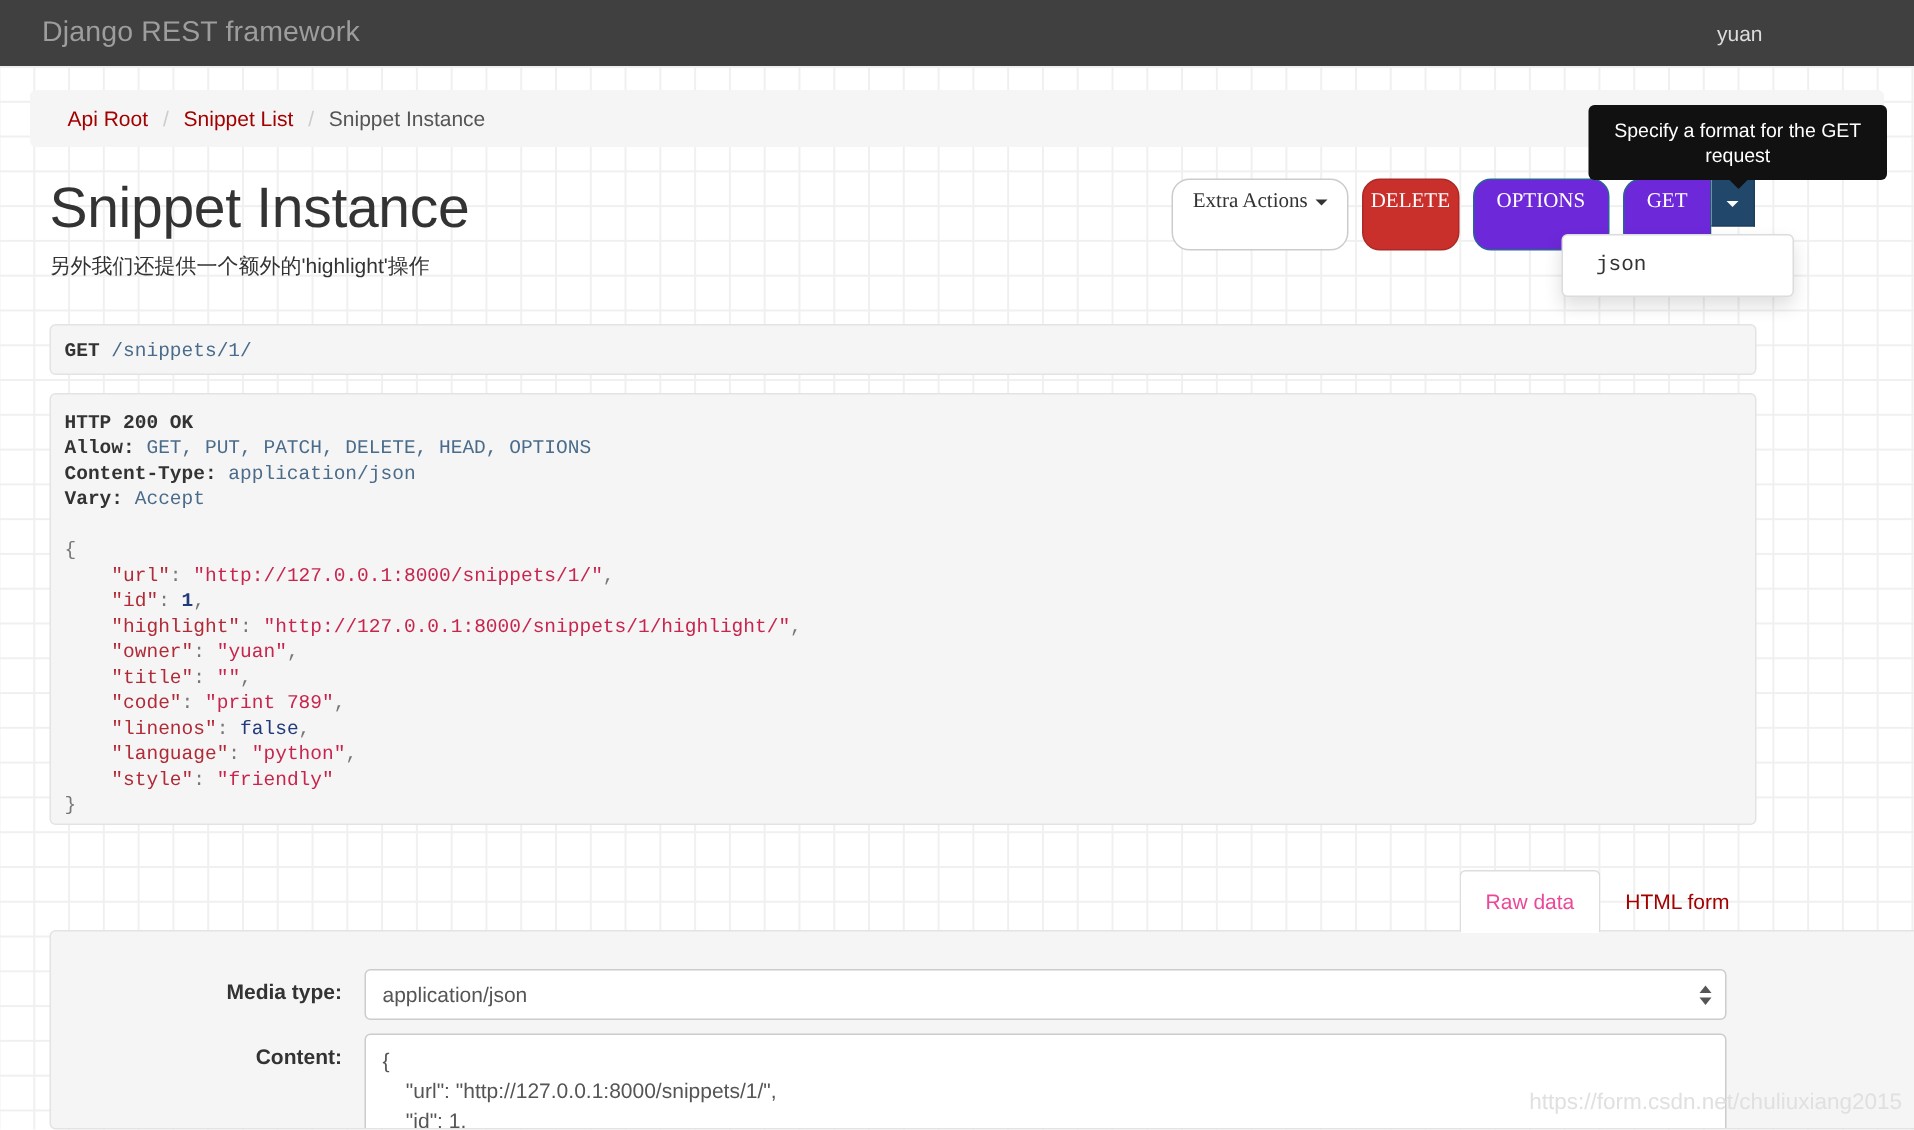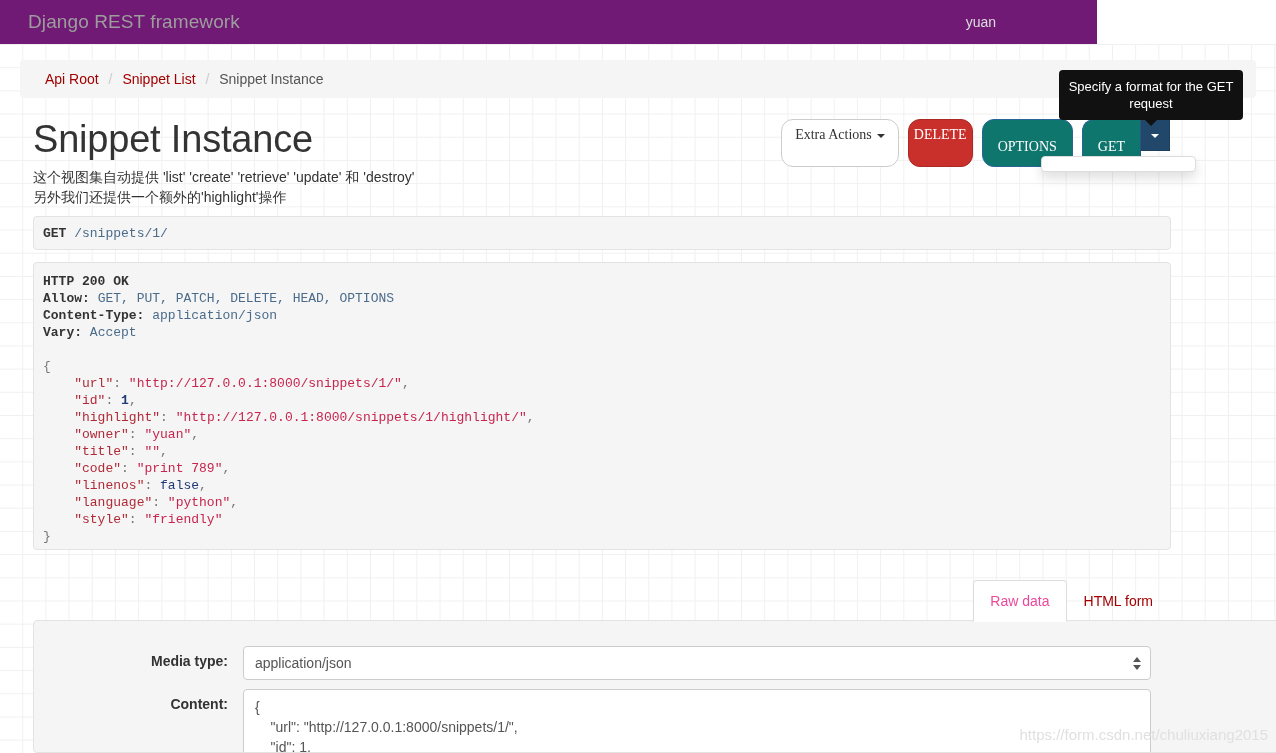--- a/index.html
+++ b/index.html
@@ -26,22 +26,22 @@
     background-size: 23.2px 23.2px;
     background-position: -1px 0px;
     pointer-events: none;
     z-index: 0;
   }
 
   
   .navbar {
     position: absolute;
     left: 0; top: 0;
-    width: 1097px; height: 44px;
-    background: #701a75;
+    width: 1276px; height: 44px;
+    background: #404040;
     z-index: 30;
   }
   .navbar-brand {
     position: absolute;
     left: 28px; top: 0;
     height: 44px; line-height: 44px;
     font-size: 19px;
     color: #9d9d9d;
     letter-spacing: 0.1px;
     cursor: pointer;
@@ -124,24 +124,24 @@
     color: #333333;
   }
   .btn-danger {
     background: #c9302c;
     border-color: #ac2925;
     color: #ffffff;
     font-weight: normal;
     padding: 0 5px;
   }
   .btn-primary {
-    background: #0f766e;
+    background: #6d28d9;
     border-color: #2a6496;
     color: #ffffff;
-    padding: 12px 15px;
+    padding: 0 15px;
   }
   .caret {
     display: inline-block;
     width: 0; height: 0;
     margin-left: 5px;
     vertical-align: middle;
     border-top: 4px dashed;
     border-top: 4px solid;
     border-right: 4px solid transparent;
     border-left: 4px solid transparent;
@@ -188,21 +188,21 @@
     color: #333333;
     text-decoration: none;
     cursor: pointer;
     white-space: nowrap;
   }
 
   
   .tooltip {
     position: absolute;
     left: 1059px; top: 70px;
-    width: 184px;
+    width: 199px;
     background: #111111;
     color: #ffffff;
     border-radius: 4px;
     padding: 8px 9px;
     font-size: 13px;
     line-height: 17px;
     text-align: center;
     z-index: 45;
   }
   .tooltip-arrow {
@@ -375,21 +375,20 @@
     <span class="bc-sep">/</span>
     <span class="bc-active">Snippet Instance</span>
   </div>
 </div>
 
 <div class="content">
 
   <h1 class="page-title">Snippet Instance</h1>
 
   <div class="page-desc">
-    <div>这个视图集自动提供 'list' 'create' 'retrieve' 'update' 和 'destroy'</div>
     <div>另外我们还提供一个额外的'highlight'操作</div>
   </div>
 
   <div class="tooltip">
     <span>Specify a format for the GET request</span>
     <span class="tooltip-arrow"></span>
   </div>
 
   <div class="btn-row">
     <div class="btn btn-default">
@@ -397,20 +396,21 @@
     </div>
     <div class="btn btn-danger">DELETE</div>
     <div class="btn btn-primary">OPTIONS</div>
 
     <div class="btn-group">
       <div class="btn btn-primary btn-split-main">GET</div>
       <div class="btn-split-toggle">
         <span class="caret"></span>
       </div>
       <div class="dropdown-menu">
+        <a class="dropdown-item">json</a>
       </div>
     </div>
   </div>
 
   <div class="panel-pre" id="request-panel"><span class="tok-bold">GET</span> <span class="tok-blue">/snippets/1/</span></div>
 
   <div class="panel-pre" id="response-panel"><span class="tok-bold">HTTP 200 OK</span>
 <span class="tok-bold">Allow:</span> <span class="tok-blue">GET, PUT, PATCH, DELETE, HEAD, OPTIONS</span>
 <span class="tok-bold">Content-Type:</span> <span class="tok-blue">application/json</span>
 <span class="tok-bold">Vary:</span> <span class="tok-blue">Accept</span>

